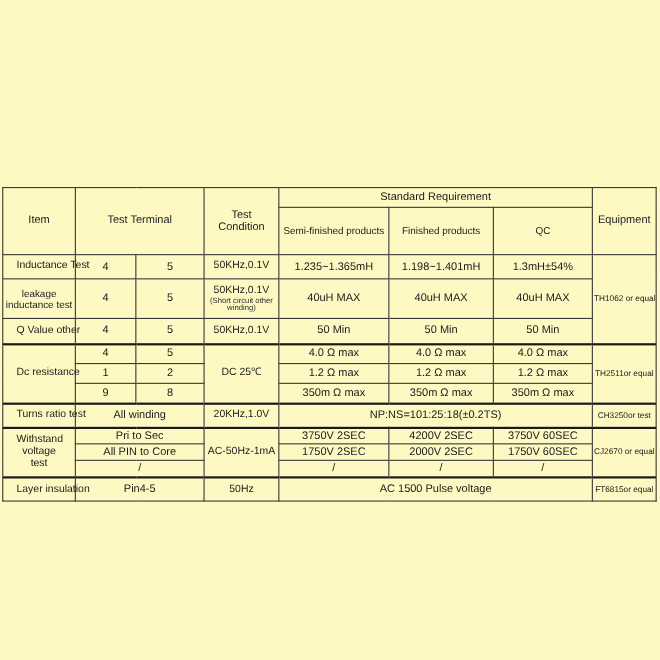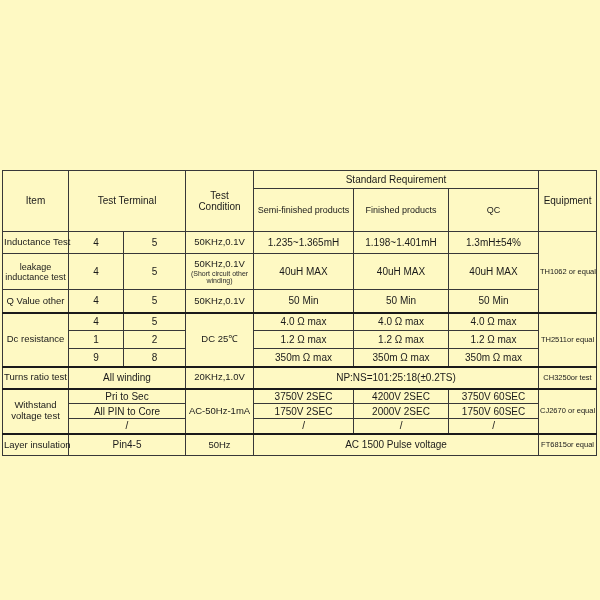--- a/index.html
+++ b/index.html
@@ -34,21 +34,21 @@
   
   tr.rh18 { height: 18px; }
   tr.rh15 { height: 15px; }
   tr.rh22 { height: 22px; }
   tr.rh23 { height: 23px; }
   tr.rh36 { height: 36px; margin-left: 25px; }
   
   td.tb { border-bottom-width: 2px; border-bottom-color: #1a1a1a; }
   
   td.item-cell { font-size: 9px; padding: 0 1px; }
-  td.item-cell-nw { font-size: 9.5px; padding: 0 1px; white-space: nowrap; }
+  td.item-cell-nw { font-size: 9.5px; padding: 0 12px; white-space: nowrap; }
   td.cond-cell { font-size: 9.5px; white-space: nowrap; }
   td.sub-hdr { font-size: 9px; white-space: nowrap; padding: 16px 1px; }
   td.equip-cell { font-size: 7.5px; padding: 0 1px; white-space: nowrap; }
   td.val-cell { font-size: 10px; white-space: nowrap; }
   td.hdr-cell { font-size: 10px; }
   .cond-note {
     display: block;
     font-size: 7px;
     line-height: 1.1;
     white-space: normal;

